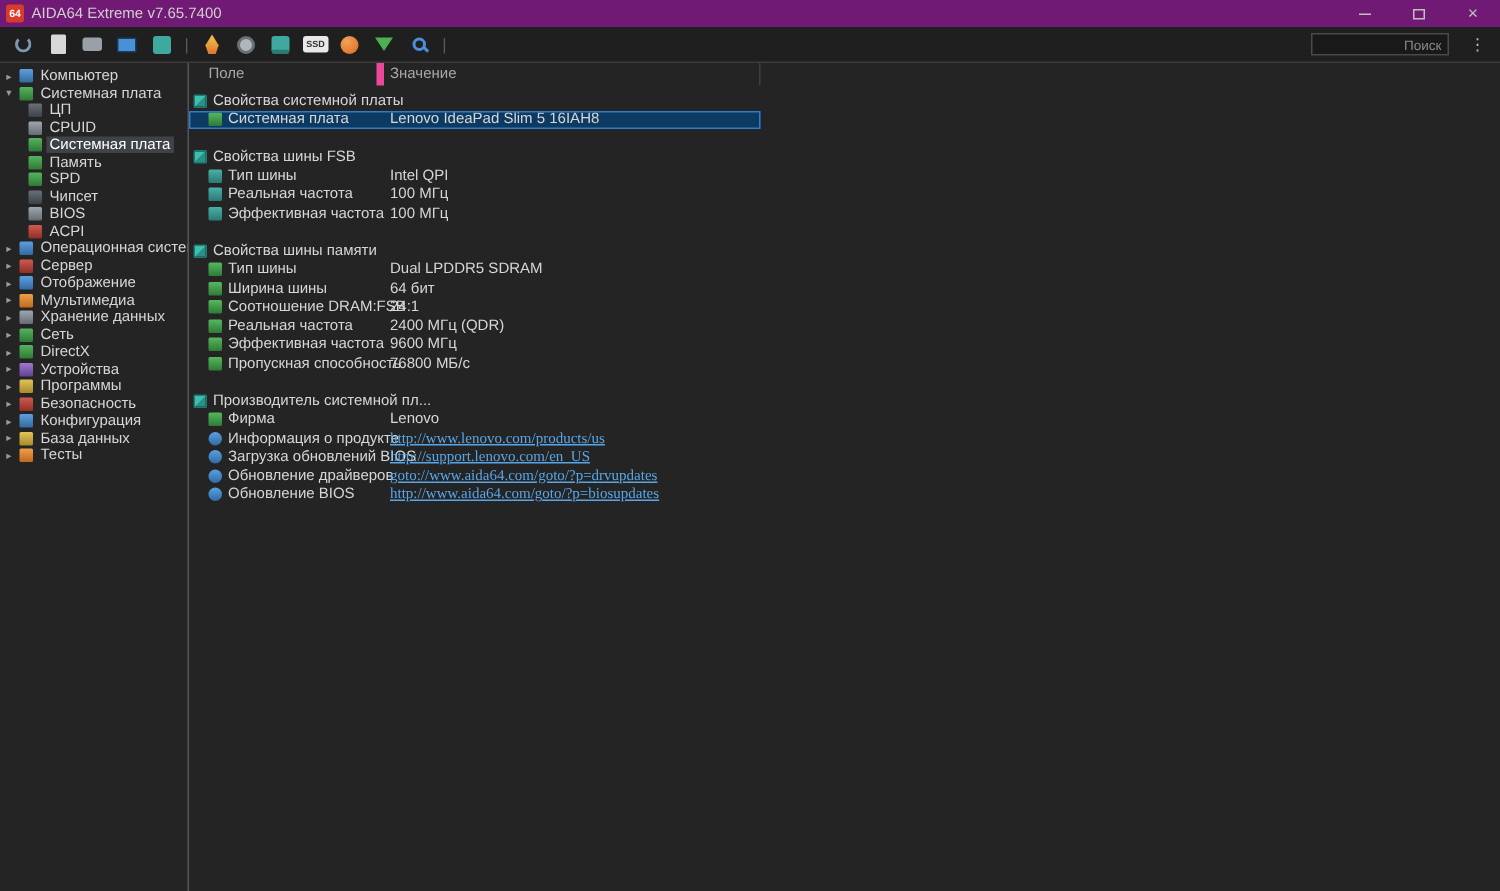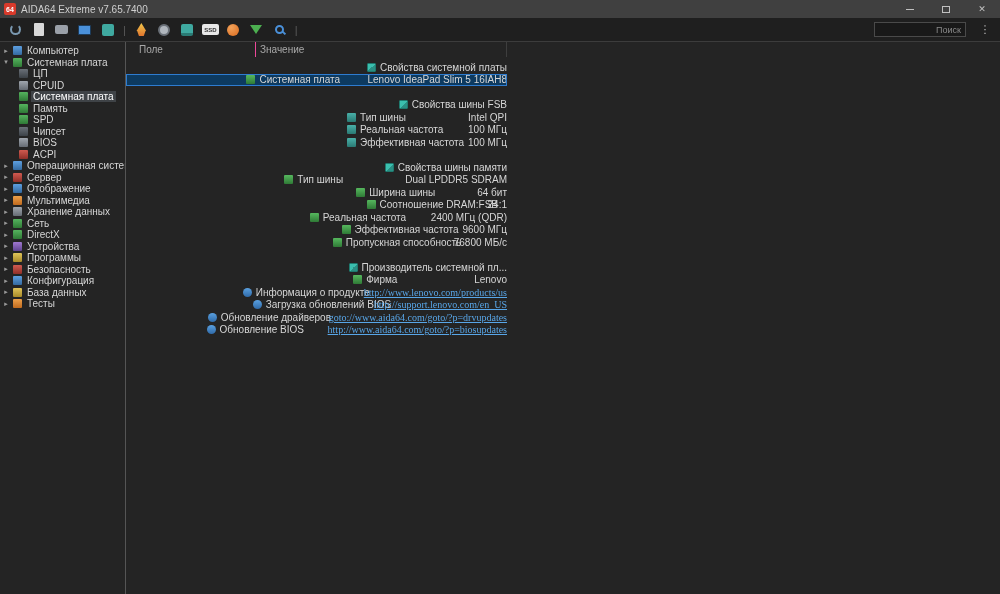--- a/index.html
+++ b/index.html
@@ -1,19 +1,19 @@
 <!DOCTYPE html>
 <html><head>
 <meta charset="utf-8">
 <style>
   *{margin:0;padding:0;box-sizing:border-box;}
   html,body{width:1000px;height:594px;overflow:hidden;background:#242424;
     font-family:"Liberation Sans",sans-serif;color:#d6d6d6;}
   
-  .titlebar{height:18px;background:#404040;display:flex;align-items:center;padding-left:4px;gap:5px;}
+  .titlebar{height:18px;background:#701a75;display:flex;align-items:center;padding-left:4px;gap:5px;}
   .logo{width:12px;height:12px;background:#d93a2b;color:#fff;font-size:7px;font-weight:bold;
     display:flex;align-items:center;justify-content:center;border-radius:2px;flex:none;}
   .title{font-size:10px;color:#cfcfcf;white-space:nowrap;}
   .winbtns{margin-left:auto;display:flex;height:100%;}
   .wb{width:36px;height:100%;display:flex;align-items:center;justify-content:center;color:#c0c0c0;}
   .wb .bar{width:8px;height:1px;background:#c0c0c0;}
   .wb .box{width:8px;height:7px;border:1px solid #c0c0c0;}
   .wb.close::before{content:"✕";font-size:9px;}
   
   .toolbar{height:24px;background:#1f1f1f;border-bottom:1px solid #3c3c3c;display:flex;
@@ -56,24 +56,24 @@
   .cg{background:linear-gradient(180deg,#55b35e,#2f7a36);}
   .cy{background:linear-gradient(180deg,#e0c45a,#a88a28);}
   .co{background:linear-gradient(180deg,#eda04a,#c06a1e);}
   .cr{background:linear-gradient(180deg,#d05a50,#8f2f28);}
   .cp{background:linear-gradient(180deg,#a078d0,#5f4390);}
   .cgr{background:linear-gradient(180deg,#a0a6ae,#666c74);}
   .cd{background:linear-gradient(180deg,#6a7078,#3c4248);}
   
   .main{flex:1;overflow:hidden;}
   .colhead{height:15px;display:flex;align-items:stretch;font-size:10px;color:#a8a8a8;}
-  .ch1{width:130px;border-right:1px solid #ec4899;display:flex;align-items:center;padding-left:13px;}
+  .ch1{width:130px;border-right:5px solid #ec4899;display:flex;align-items:center;padding-left:13px;}
   .ch2{width:251px;border-right:1px solid #3e3e3e;display:flex;align-items:center;padding-left:4px;}
   .rows{padding-top:4px;}
-  .row{height:12.5px;display:flex;align-items:center;width:381px;font-size:10px;justify-content:flex-end;}
+  .row{height:12.5px;display:flex;align-items:center;width:381px;font-size:10px;}
   .f{width:130px;display:flex;align-items:center;gap:4px;padding-left:13px;flex:none;white-space:nowrap;overflow:visible;}
   .sect .f{padding-left:3px;width:auto;}
   .v{padding-left:4px;white-space:nowrap;}
   a.v{color:#58a6e8;text-decoration:underline;font-family:Liberation Serif, serif;}
   .ic{width:9px;height:9px;flex:none;border-radius:1px;}
   .ic-sect{background:linear-gradient(135deg,#3bbfae 0 50%,#2a8f84 50% 100%);border:1px solid #1f7a6f;}
   .ic-item{background:linear-gradient(180deg,#56b85e,#2f7a36);}
   .ic-bus{background:linear-gradient(180deg,#49b0a8,#2a7a74);}
   .ic-link{background:linear-gradient(180deg,#5aa0e0,#2f6aa8);border-radius:50%;}
   .row.selected{background:#0d3a60;outline:1px solid #2e7cd0;outline-offset:-1px;}

